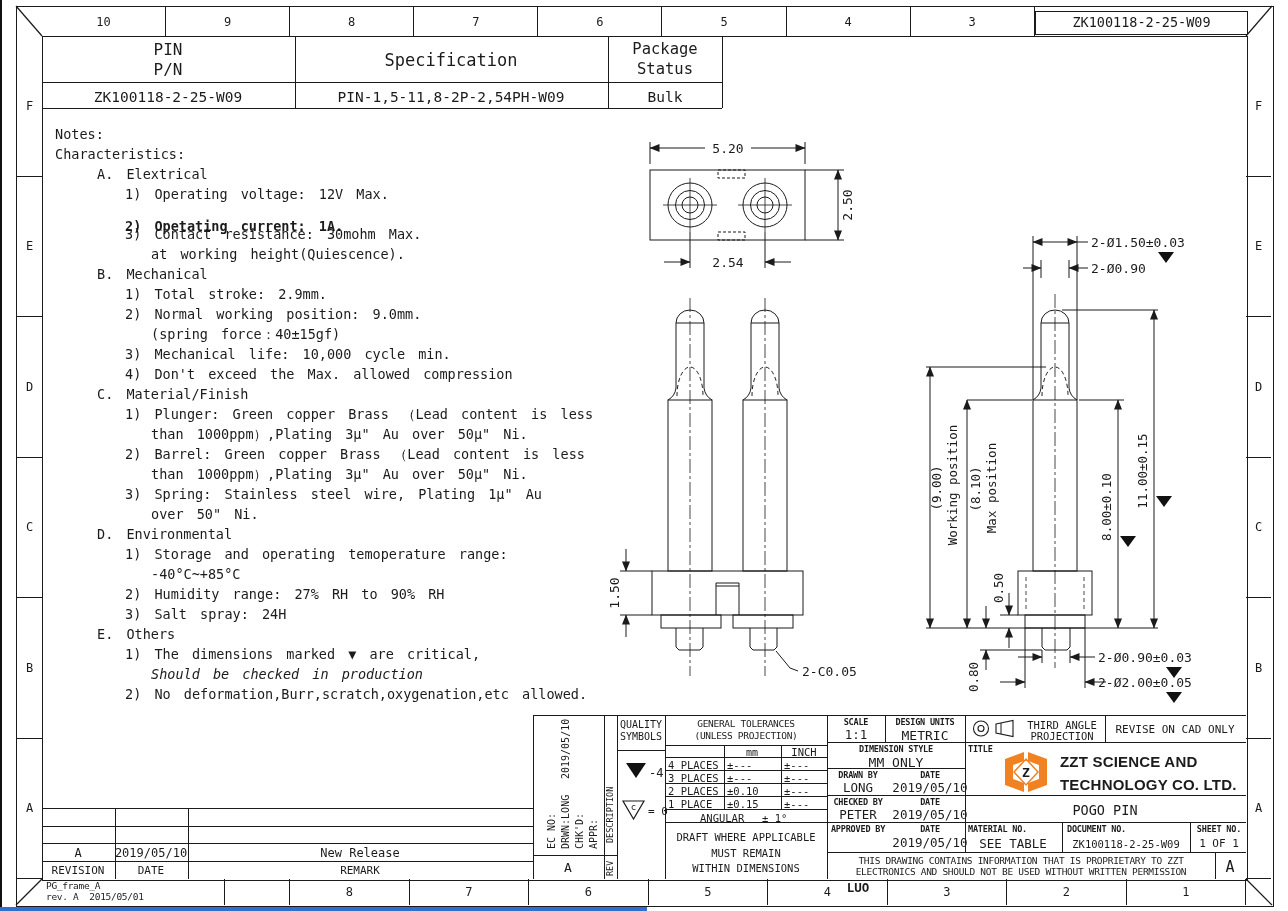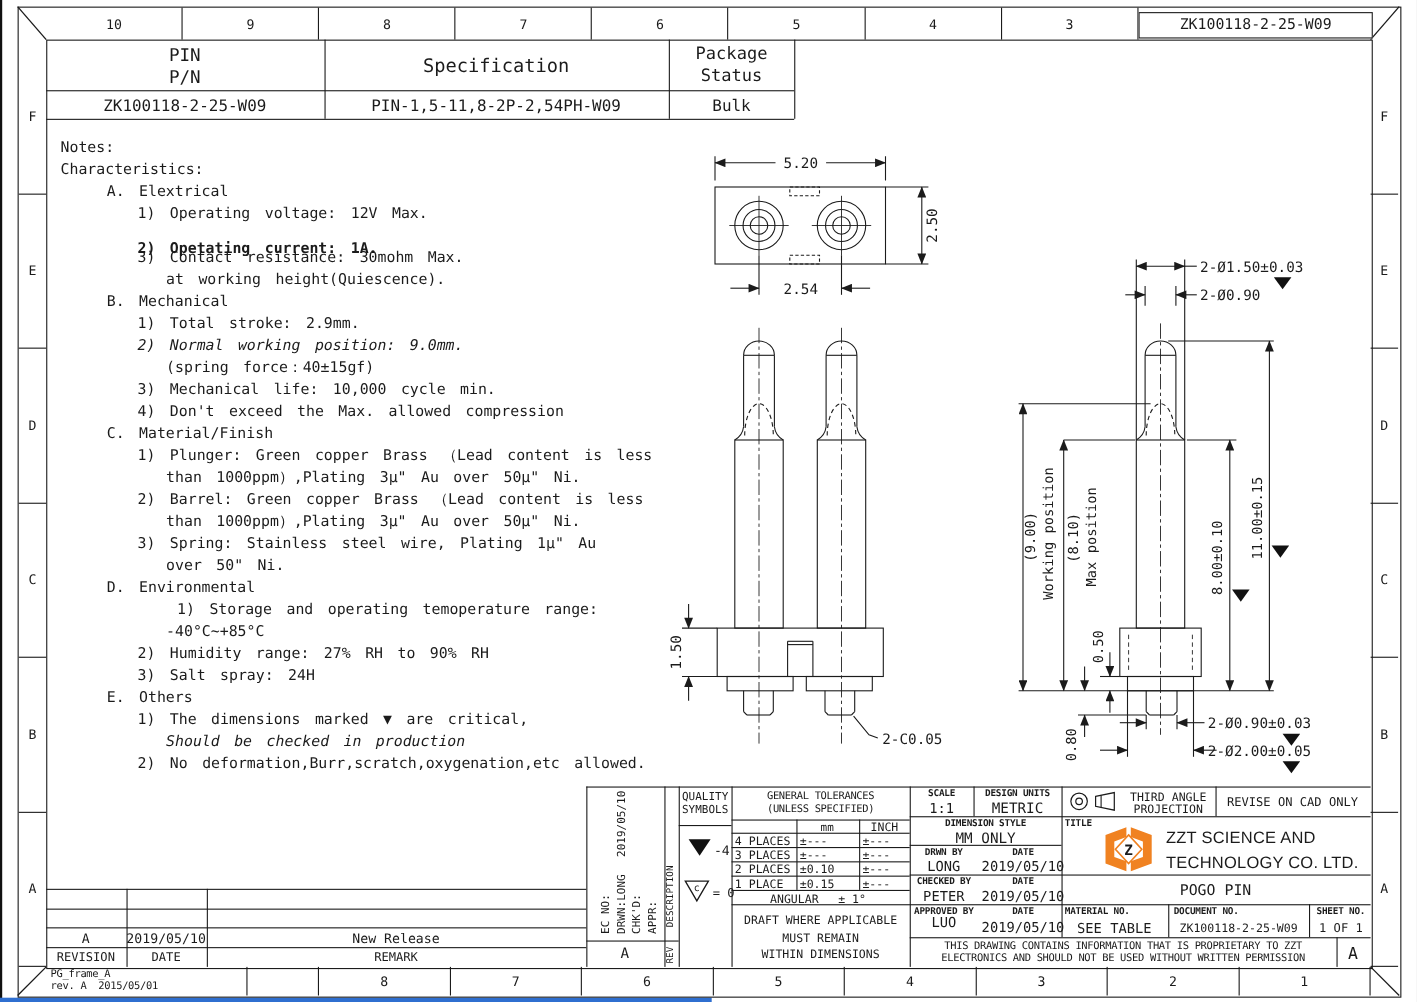--- a/index.html
+++ b/index.html
@@ -14,21 +14,21 @@
   .frame{position:absolute;border:1.4px solid #1b1b1b;}
   .zcell{position:absolute;display:flex;align-items:center;justify-content:center;
          font-size:12px;border-right:1.3px solid #1b1b1b;box-sizing:border-box;}
   .lcell{position:absolute;display:flex;align-items:center;justify-content:center;
          font-size:12px;border-bottom:1.3px solid #1b1b1b;box-sizing:border-box;}
   .lab{position:absolute;font:8.5px/1 "DejaVu Sans Mono",monospace;letter-spacing:-.2px;font-weight:bold;}
   .val{position:absolute;font:12.5px/1 "DejaVu Sans Mono",monospace;}
   .note-line{position:absolute;font:13.5px/1 "DejaVu Sans Mono",monospace;word-spacing:5px;white-space:pre;}
   .tri-dn{width:0;height:0;border-left:10px solid transparent;border-right:10px solid transparent;
           border-top:15px solid #111;position:absolute;}
-  .company{font-family:"Liberation Sans",sans-serif;font-weight:normal;font-size:15px;letter-spacing:.2px;}
+  .company{font-family:"Liberation Sans",sans-serif;font-weight:bold;font-size:15px;letter-spacing:.2px;}
   svg text{font-family:"DejaVu Sans Mono",monospace;fill:#1b1b1b;}
   #drawing-svg{position:absolute;left:42px;top:36px;}
   .smalltxt{font:9.5px/1.15 "DejaVu Sans Mono",monospace;letter-spacing:-.3px;}
 </style>
 </head>
 <body>
 <div id="page">
 
 <div style="position:absolute;left:0;top:0;width:2px;height:911px;background:#111;"></div>
 <div style="position:absolute;left:0;top:907px;width:647px;height:4px;background:#2f6fd0;"></div>
@@ -110,33 +110,33 @@
 <div id="notes-block">
       <div class="note-line" style="left:55px;top:128px;">Notes:</div>
       <div class="note-line" style="left:55px;top:148px;">Characteristics:</div>
       <div class="note-line" style="left:97px;top:168px;">A. Elextrical</div>
       <div class="note-line" style="left:125px;top:188px;">1) Operating voltage: 12V Max.</div>
       <div class="note-line" style="left:125px;top:220px;font-weight:bold;">2) Opetating current: 1A.</div>
       <div class="note-line" style="left:125px;top:228px;">3) Contact resistance: 30mohm Max.</div>
       <div class="note-line" style="left:151px;top:248px;">at working height(Quiescence).</div>
       <div class="note-line" style="left:97px;top:268px;">B. Mechanical</div>
       <div class="note-line" style="left:125px;top:288px;">1) Total stroke: 2.9mm.</div>
-      <div class="note-line" style="left:125px;top:308px;font-style:italic;">2) Normal working position: 9.0mm.</div>
+      <div class="note-line" style="left:125px;top:308px;">2) Normal working position: 9.0mm.</div>
       <div class="note-line" style="left:151px;top:328px;">(spring force：40±15gf)</div>
       <div class="note-line" style="left:125px;top:348px;">3) Mechanical life: 10,000 cycle min.</div>
       <div class="note-line" style="left:125px;top:368px;">4) Don't exceed the Max. allowed compression</div>
       <div class="note-line" style="left:97px;top:388px;">C. Material/Finish</div>
       <div class="note-line" style="left:125px;top:408px;">1) Plunger: Green copper Brass （Lead content is less</div>
       <div class="note-line" style="left:151px;top:428px;">than 1000ppm）,Plating 3μ" Au over 50μ" Ni.</div>
       <div class="note-line" style="left:125px;top:448px;">2) Barrel: Green copper Brass （Lead content is less</div>
       <div class="note-line" style="left:151px;top:468px;">than 1000ppm）,Plating 3μ" Au over 50μ" Ni.</div>
       <div class="note-line" style="left:125px;top:488px;">3) Spring: Stainless steel wire, Plating 1μ" Au</div>
       <div class="note-line" style="left:151px;top:508px;">over 50" Ni.</div>
       <div class="note-line" style="left:97px;top:528px;">D. Environmental</div>
-      <div class="note-line" style="left:125px;top:548px;margin-left:36px;">1) Storage and operating temoperature range:</div>
+      <div class="note-line" style="left:125px;top:548px;">1) Storage and operating temoperature range:</div>
       <div class="note-line" style="left:151px;top:568px;">-40°C~+85°C</div>
       <div class="note-line" style="left:125px;top:588px;">2) Humidity range: 27% RH to 90% RH</div>
       <div class="note-line" style="left:125px;top:608px;">3) Salt spray: 24H</div>
       <div class="note-line" style="left:97px;top:628px;">E. Others</div>
       <div class="note-line" style="left:125px;top:648px;">1) The dimensions marked ▼ are critical,</div>
       <div class="note-line" style="left:151px;top:668px;font-style:italic;">Should be checked in production</div>
       <div class="note-line" style="left:125px;top:688px;">2) No deformation,Burr,scratch,oxygenation,etc allowed.</div>
     </div>
 
 <svg id="drawing-svg" width="1204" height="679" viewBox="0 0 1204 679">
@@ -378,21 +378,21 @@
 <span class="t cx" style="left:641px;top:731px;font-size:10px;">SYMBOLS</span>
 <div class="tri-dn" style="left:626px;top:763px;"></div>
 <span class="t" style="left:649px;top:767px;font-size:12px;">-4</span>
 <svg width="26" height="24" style="position:absolute;left:621px;top:798px;">
   <polygon points="2,3 23,3 12.5,21" fill="none" stroke="#1b1b1b" stroke-width="1.2"></polygon>
   <text x="12.5" y="12" font-size="9" text-anchor="middle">c</text>
 </svg>
 <span class="t" style="left:648px;top:806px;font-size:11px;">= 0</span>
 
 <span class="t cx smalltxt" style="left:746px;top:719px;">GENERAL TOLERANCES</span>
-<span class="t cx smalltxt" style="left:746px;top:731px;">(UNLESS SPECIFIED)</span>
+<span class="t cx smalltxt" style="left:746px;top:731px;">(UNLESS PROJECTION)</span>
 <span class="t cx" style="left:752px;top:747px;font-size:10px;">mm</span>
 <span class="t cx" style="left:804px;top:746px;font-size:10.5px;">INCH</span>
 <div id="tol-rows">
       <div class="t" style="left:668px;top:759px;font-size:10.5px;">4 PLACES</div>
       <div class="t" style="left:727px;top:759px;font-size:10.5px;">±---</div>
       <div class="t" style="left:784px;top:759px;font-size:10.5px;">±---</div>
       <div class="t" style="left:668px;top:772px;font-size:10.5px;">3 PLACES</div>
       <div class="t" style="left:727px;top:772px;font-size:10.5px;">±---</div>
       <div class="t" style="left:784px;top:772px;font-size:10.5px;">±---</div>
       <div class="t" style="left:668px;top:785px;font-size:10.5px;">2 PLACES</div>
@@ -408,31 +408,31 @@
 <span class="t cx" style="left:746px;top:831px;font-size:10.5px;">DRAFT WHERE APPLICABLE</span>
 <span class="t cx" style="left:746px;top:847px;font-size:10.5px;">MUST REMAIN</span>
 <span class="t cx" style="left:746px;top:862px;font-size:10.5px;">WITHIN DIMENSIONS</span>
 
 <span class="lab cx" style="left:856px;top:718px;">SCALE</span>
 <span class="val cx" style="left:856px;top:729px;">1:1</span>
 <span class="lab cx" style="left:925px;top:718px;">DESIGN UNITS</span>
 <span class="val cx" style="left:925px;top:729px;font-size:13px;">METRIC</span>
 <span class="lab cx" style="left:896px;top:745px;">DIMENSION STYLE</span>
 <span class="val cx" style="left:896px;top:756px;font-size:13px;">MM ONLY</span>
-<span class="lab cx" style="left:858px;top:771px;">DRWN BY</span>
+<span class="lab cx" style="left:858px;top:771px;">DRAWN BY</span>
 <span class="lab cx" style="left:930px;top:771px;">DATE</span>
 <span class="val cx" style="left:858px;top:782px;">LONG</span>
 <span class="val cx" style="left:930px;top:782px;">2019/05/10</span>
 <span class="lab cx" style="left:858px;top:798px;">CHECKED BY</span>
 <span class="lab cx" style="left:930px;top:798px;">DATE</span>
 <span class="val cx" style="left:858px;top:809px;">PETER</span>
 <span class="val cx" style="left:930px;top:809px;">2019/05/10</span>
 <span class="lab cx" style="left:858px;top:825px;">APPROVED BY</span>
 <span class="lab cx" style="left:930px;top:825px;">DATE</span>
-<span class="val cx" style="left:858px;top:833px;">LUO</span>
+<span class="val cx" style="left:858px;top:882px;font-weight:bold;">LUO</span>
 <span class="val cx" style="left:930px;top:837px;">2019/05/10</span>
 
 <svg width="46" height="19" style="position:absolute;left:972px;top:719px;">
   <circle cx="9" cy="9.5" r="7.5" fill="none" stroke="#1b1b1b" stroke-width="1.1"></circle>
   <circle cx="9" cy="9.5" r="3" fill="none" stroke="#1b1b1b" stroke-width="1.1"></circle>
   <path d="M24,5 L41,1.5 L41,17.5 L24,14 Z" fill="none" stroke="#1b1b1b" stroke-width="1.1"></path>
   <line x1="29" y1="4" x2="29" y2="15" stroke="#1b1b1b" stroke-width="1"></line>
 </svg>
 <span class="t cx" style="left:1062px;top:719px;font-size:10.5px;">THIRD ANGLE</span>
 <span class="t cx" style="left:1062px;top:730px;font-size:10.5px;">PROJECTION</span>

